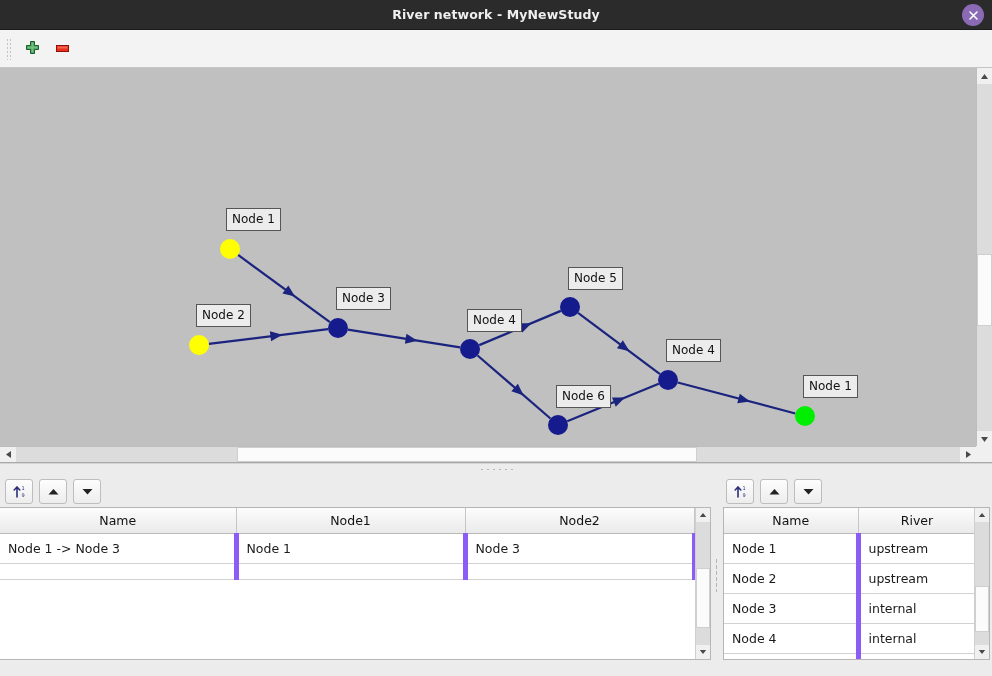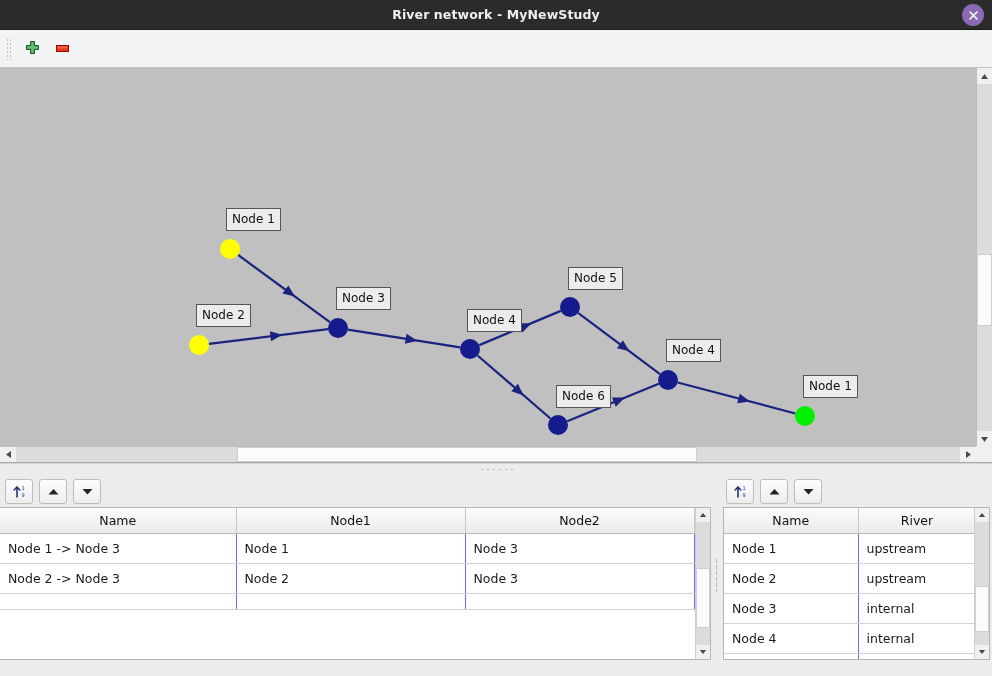--- a/index.html
+++ b/index.html
@@ -213,21 +213,21 @@
     font-size: 12.5px;
     background: linear-gradient(#fcfcfc, #eaeaea);
     border-right: 1px solid #c6c6c6;
     border-bottom: 1px solid #b9b9b9;
     color: #111;
     text-align: center;
     padding: 0 4px;
   }
   table.grid td {
     height: 30px;
-    border-right: 1px solid #8b5cf6;
+    border-right: 5px solid #8b5cf6;
     border-bottom: 1px solid #d2d2d2;
     padding: 0 8px;
     background: #fff;
     white-space: nowrap;
     overflow: hidden;
   }
   table.grid tr.filler td { height: 16px; }
 
   .tbl-vscroll {
     position: absolute;
@@ -389,25 +389,20 @@
                 <th>Node1</th>
                 <th>Node2</th>
               </tr>
             </thead>
           <tbody id="branches-body">
               <tr>
                 <td>Node 1 -&gt; Node 3</td>
                 <td>Node 1</td>
                 <td>Node 3</td>
               </tr>
-              <tr>
-                <td>Node 2 -&gt; Node 3</td>
-                <td>Node 2</td>
-                <td>Node 3</td>
-              </tr>
               <tr class="filler">
                 <td></td>
                 <td></td>
                 <td></td>
               </tr>
             </tbody>
         </table>
 
         <div class="tbl-vscroll">
           <div class="sb-track" style="left:0;right:0;top:14px;bottom:14px;"></div>

